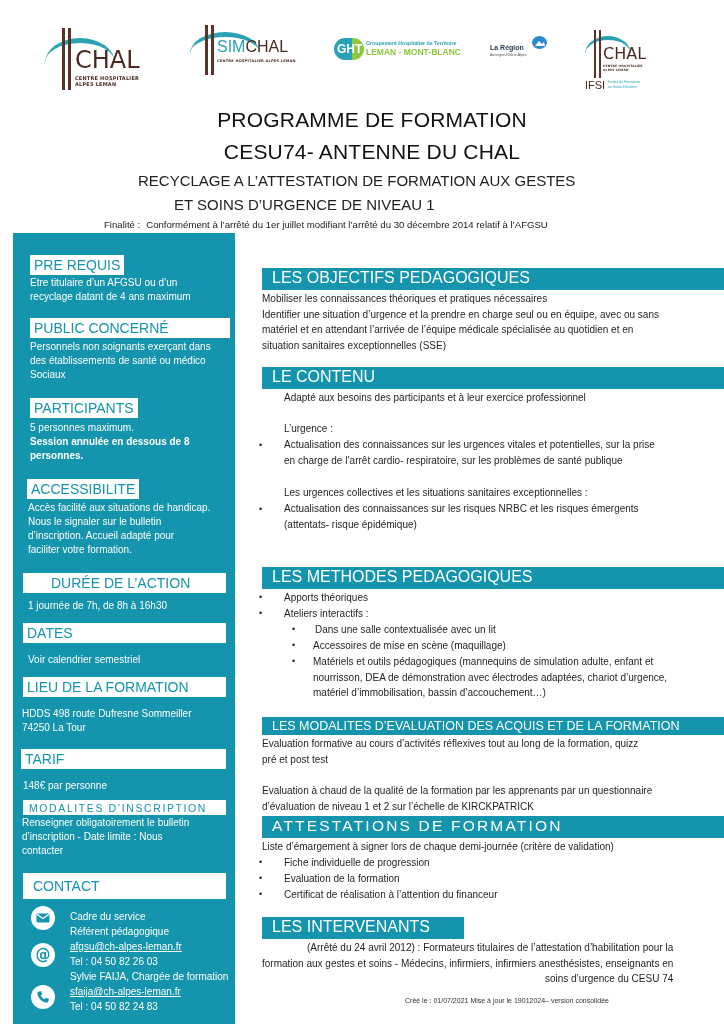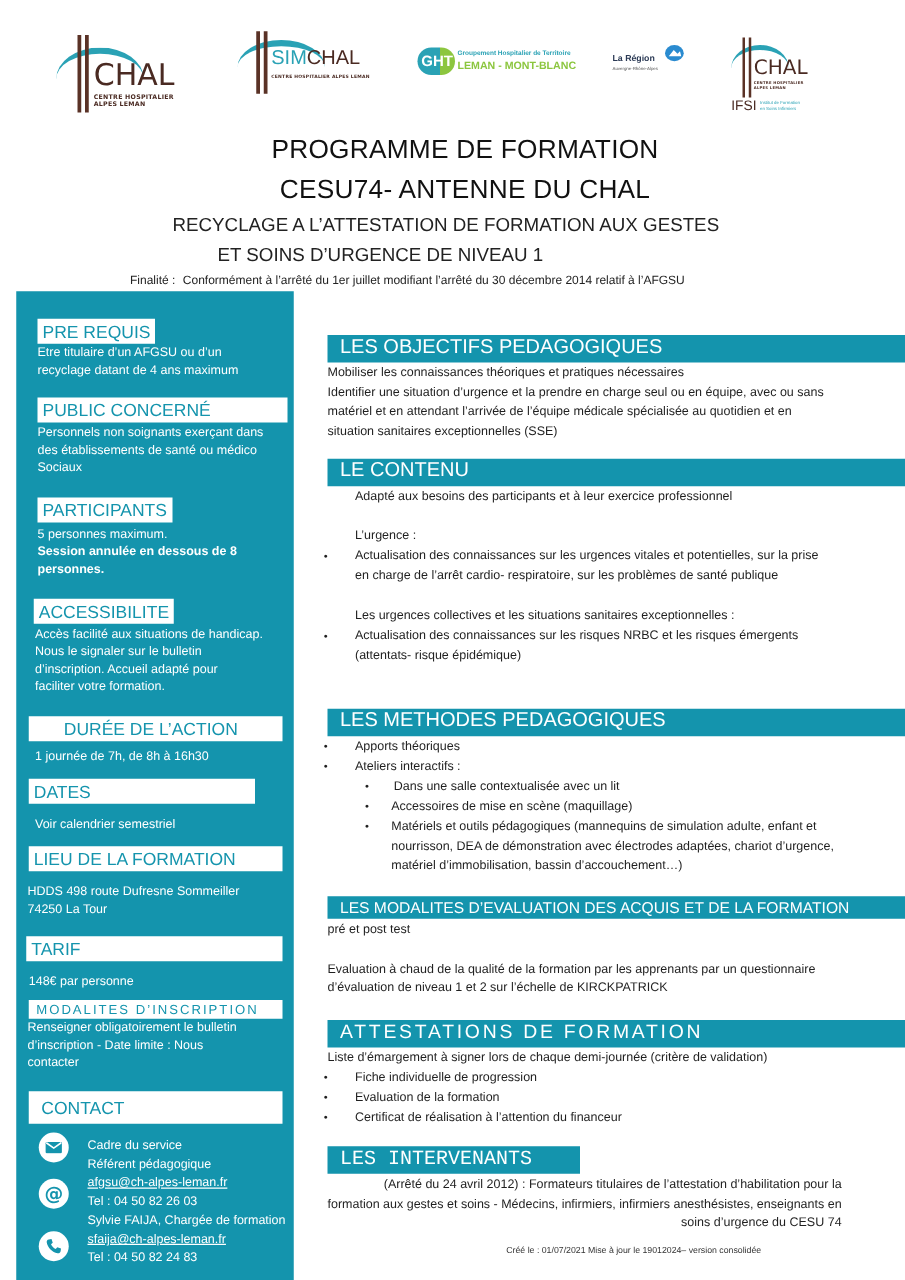--- a/index.html
+++ b/index.html
@@ -131,21 +131,21 @@
   <div class="lp-text" style="left:15px;top:268px;white-space:nowrap;">
     <div>Accès facilité aux situations de handicap.</div>
     <div>Nous le signaler sur le bulletin</div>
     <div>d’inscription. Accueil adapté pour</div>
     <div>faciliter votre formation.</div>
   </div>
 
   <div class="lp-head" style="left:10px;top:340px;width:203px;padding-left:28px;">DURÉE DE L’ACTION</div>
   <div class="lp-text" style="left:15px;top:366px;">1 journée de 7h, de 8h à 16h30</div>
 
-  <div class="lp-head" style="left:10px;top:390px;width:181px;">DATES</div>
+  <div class="lp-head" style="left:10px;top:390px;width:203px;">DATES</div>
   <div class="lp-text" style="left:15px;top:420px;">Voir calendrier semestriel</div>
 
   <div class="lp-head" style="left:10px;top:444px;width:203px;">LIEU DE LA FORMATION</div>
   <div class="lp-text" style="left:9px;top:474px;white-space:nowrap;">
     <div>HDDS 498 route Dufresne Sommeiller</div>
     <div>74250 La Tour</div>
   </div>
 
   <div class="lp-head" style="left:8px;top:516px;width:205px;">TARIF</div>
   <div class="lp-text" style="left:10px;top:546px;">148€ par personne</div>
@@ -221,35 +221,36 @@
 <div class="rtext" style="left:313px;top:638px;">Accessoires de mise en scène (maquillage)</div>
 <span class="bullet" style="left:292px;top:656px;">•</span>
 <div class="rtext" style="left:313px;top:654px;">
   <div>Matériels et outils pédagogiques (mannequins de simulation adulte, enfant et</div>
   <div>nourrisson, DEA de démonstration avec électrodes adaptées, chariot d’urgence,</div>
   <div>matériel d’immobilisation, bassin d’accouchement…)</div>
 </div>
 
 <div class="rhead" style="top:717px;width:462px;height:18px;font-size:12.5px;line-height:18px;">LES MODALITES D’EVALUATION DES ACQUIS ET DE LA FORMATION</div>
 <div class="rtext" style="left:262px;top:736px;">
+  <div>Evaluation formative au cours d’activités réflexives tout au long de la formation, quizz</div>
   <div>pré et post test</div>
   <div style="height:16px;"></div>
   <div>Evaluation à chaud de la qualité de la formation par les apprenants par un questionnaire</div>
   <div>d’évaluation de niveau 1 et 2 sur l’échelle de KIRCKPATRICK</div>
 </div>
 
 <div class="rhead" style="top:816px;width:462px;height:22px;font-size:15.5px;letter-spacing:2.2px;">ATTESTATIONS DE FORMATION</div>
 <div class="rtext" style="left:262px;top:839px;">Liste d’émargement à signer lors de chaque demi-journée (critère de validation)</div>
 <span class="bullet" style="left:259px;top:857px;">•</span>
 <div class="rtext" style="left:284px;top:855px;">Fiche individuelle de progression</div>
 <span class="bullet" style="left:259px;top:873px;">•</span>
 <div class="rtext" style="left:284px;top:871px;">Evaluation de la formation</div>
 <span class="bullet" style="left:259px;top:889px;">•</span>
 <div class="rtext" style="left:284px;top:887px;">Certificat de réalisation à l’attention du financeur</div>
 
-<div class="rhead" style="top:917px;width:202px;height:22px;font-size:16px;font-family:Liberation Mono, monospace;">LES  INTERVENANTS</div>
+<div class="rhead" style="top:917px;width:202px;height:22px;font-size:16px;">LES  INTERVENANTS</div>
 <div class="rtext" style="left:262px;top:940px;text-align:right;">
   <div>(Arrêté du 24 avril 2012) :  Formateurs titulaires de l’attestation d’habilitation pour la</div>
   <div>formation aux gestes et soins - Médecins, infirmiers, infirmiers anesthésistes, enseignants en</div>
   <div>soins d’urgence du CESU 74</div>
 </div>
 
 <div class="footer-note">Créé le : 01/07/2021 Mise à jour le 19012024– version consolidée</div>
 
 </body></html>

